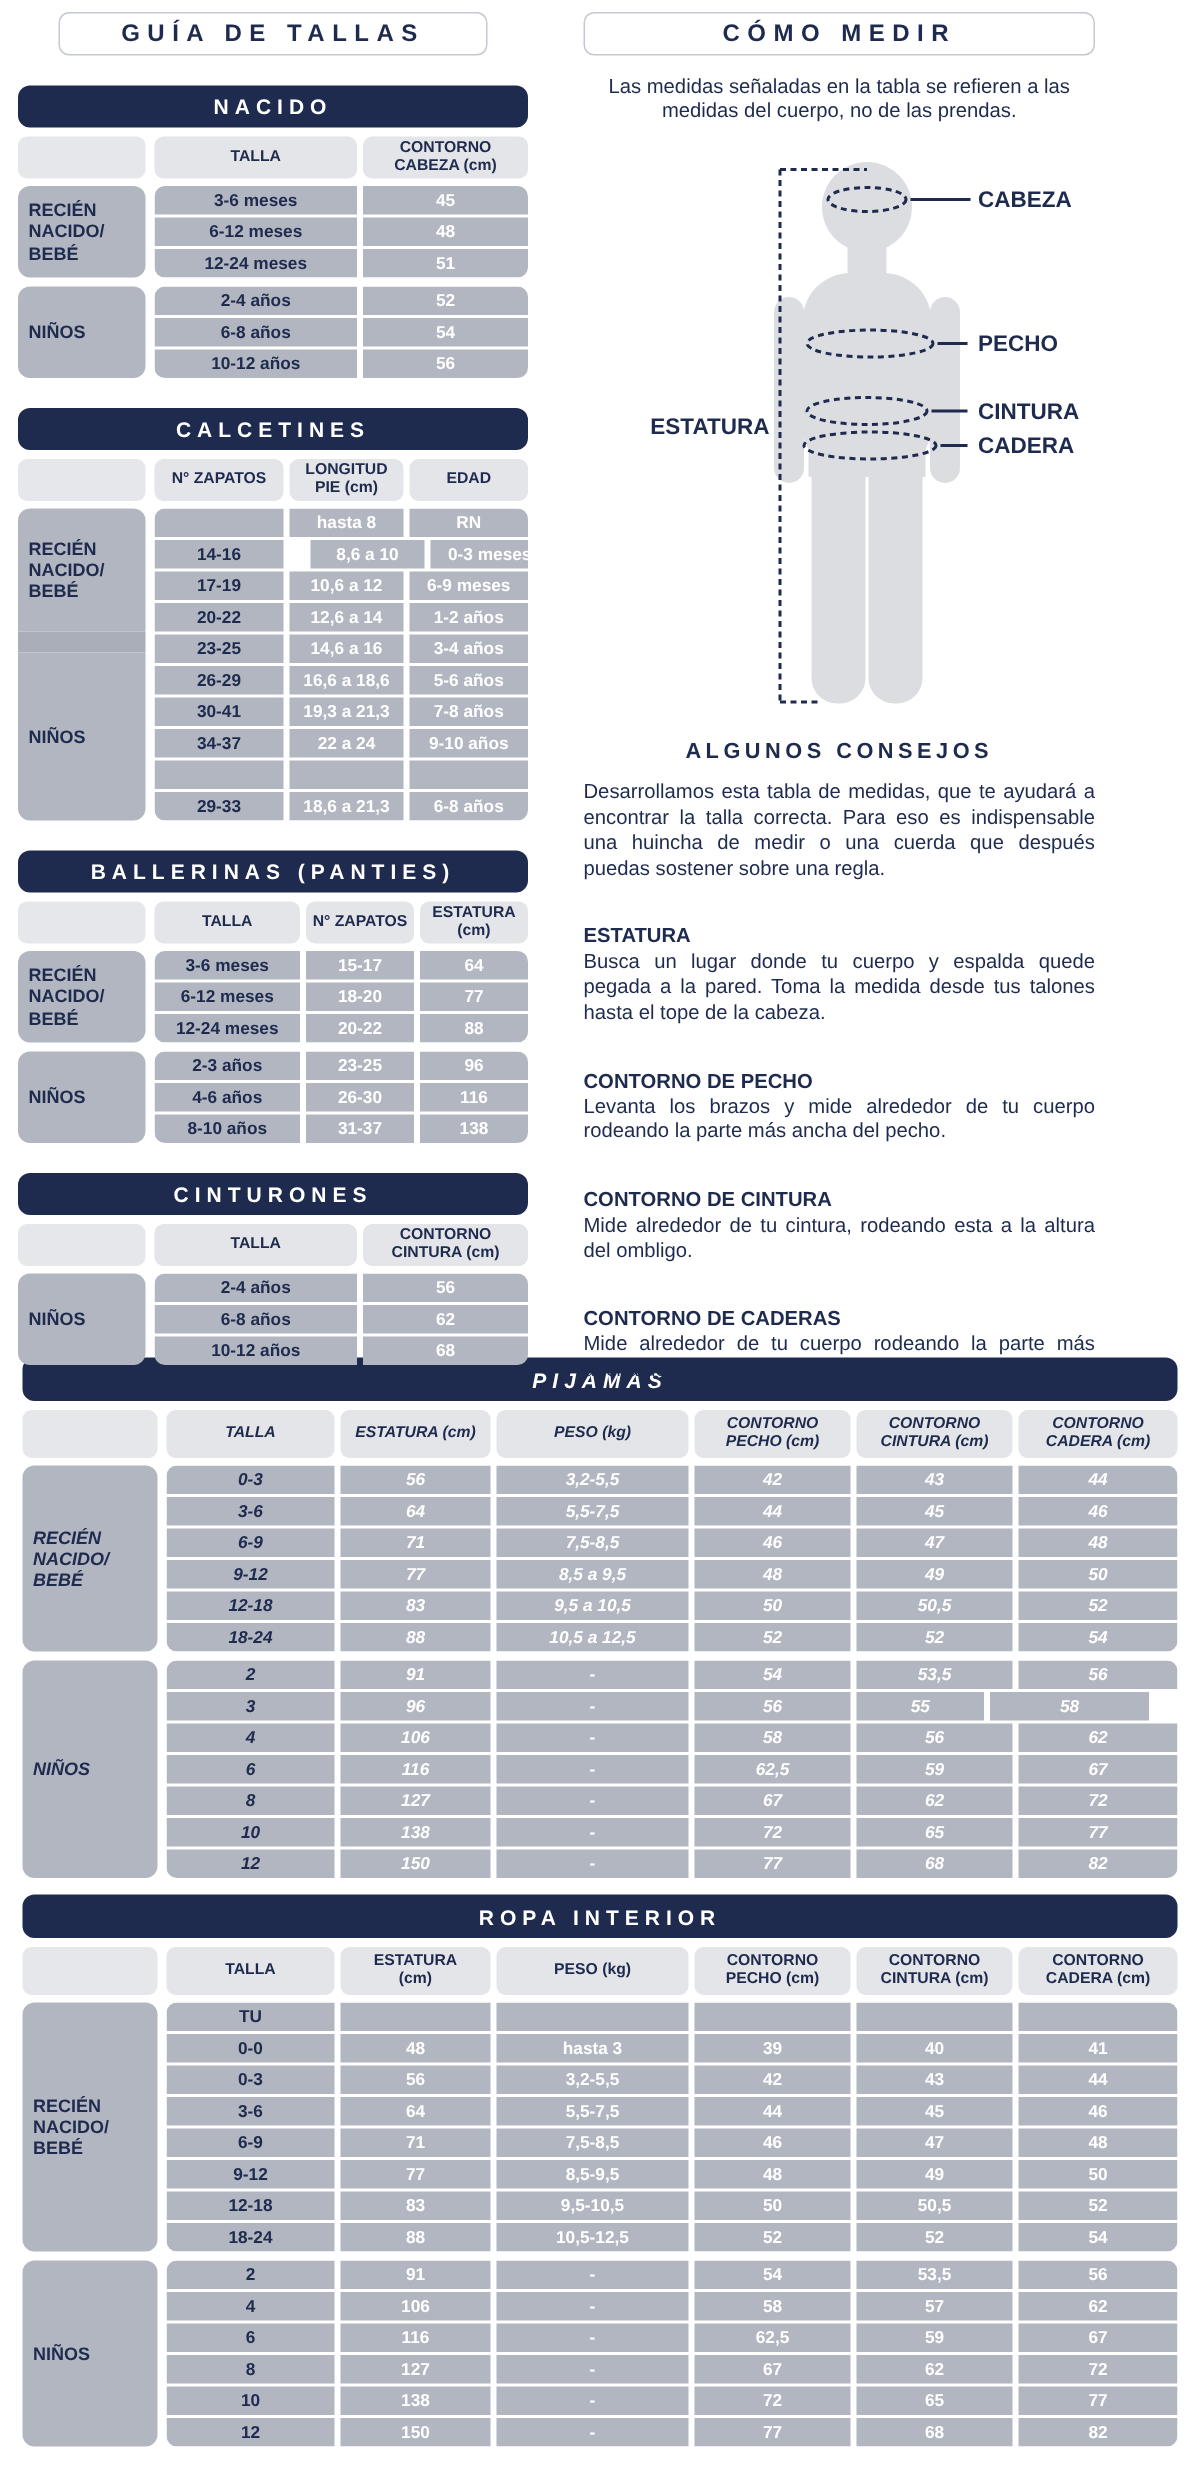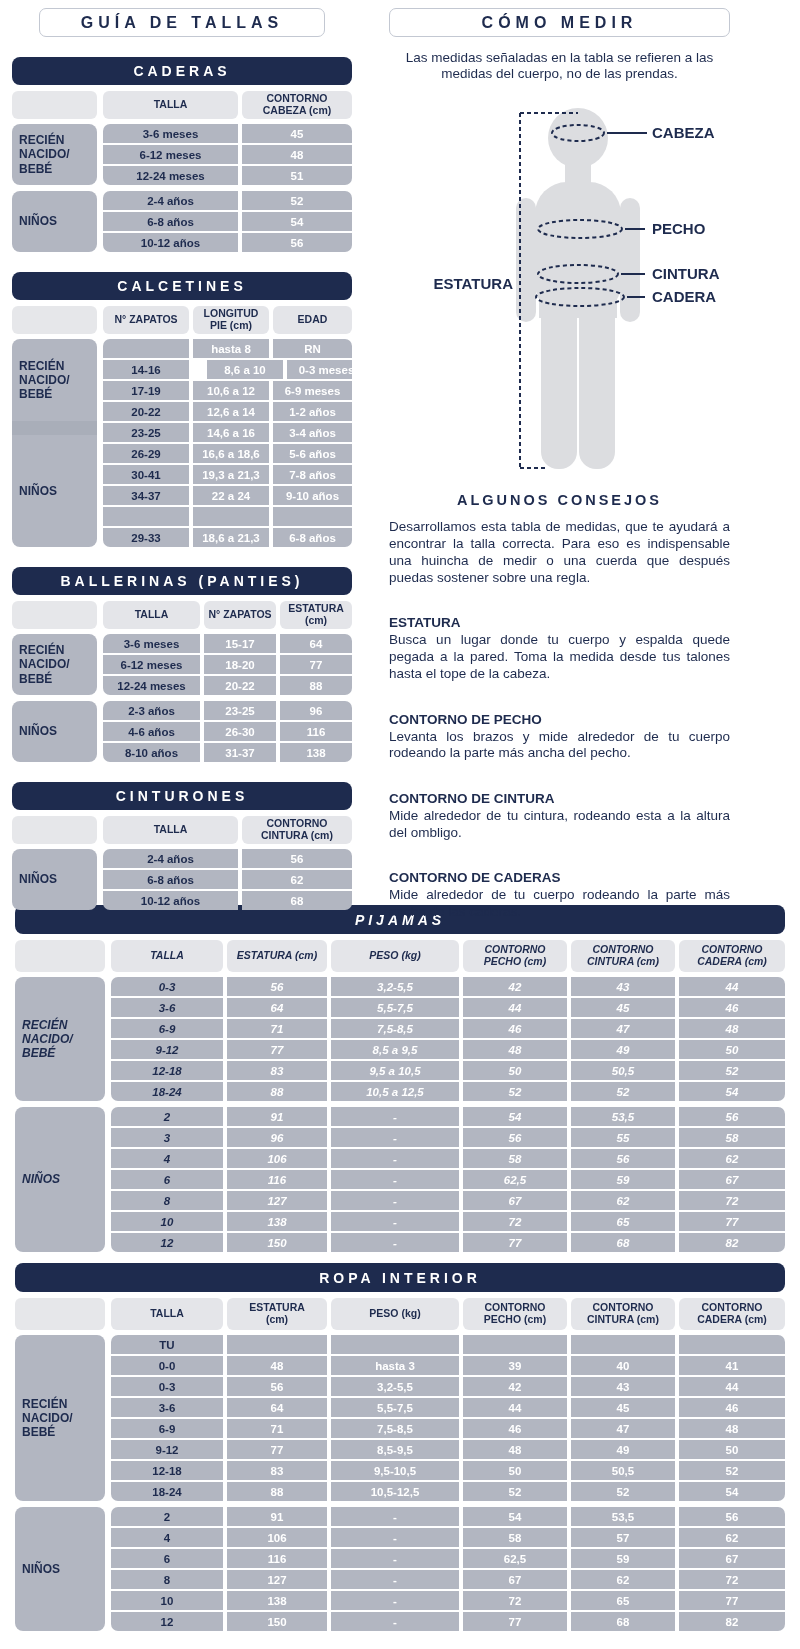--- a/index.html
+++ b/index.html
@@ -86,21 +86,21 @@
 </head>
 <body>
 
 <div class="page">
   <div class="top-section">
 
     <div class="left-col">
       <div class="title-box">GUÍA DE TALLAS</div>
       <div id="tbl-gorros">
           <div class="size-table">
-            <div class="tbl-bar">CADERAS</div>
+            <div class="tbl-bar">NACIDO</div>
             <div class="hdr-row">
               <div class="hdr-cell corner-cell" style="width: 85px; margin-right: 2px;"></div>
               <div class="hdr-cell" style="width: 135px;">TALLA</div>
               <div class="hdr-cell" style="width: 110px;">CONTORNO CABEZA (cm)</div>
             </div>
             <div class="tbl-body">
               <div class="grp">
                 <div class="grp-label" style="width: 85px;">RECIÉN
 NACIDO/
 BEBÉ</div>
@@ -446,21 +446,21 @@
                 <div class="t-cell" style="width: 128px;">-</div>
                 <div class="t-cell" style="width: 104px;">54</div>
                 <div class="t-cell" style="width: 104px;">53,5</div>
                 <div class="t-cell" style="width: 106px;">56</div>
               </div>
               <div class="t-row">
                 <div class="t-cell key" style="width: 112px;">3</div>
                 <div class="t-cell" style="width: 100px;">96</div>
                 <div class="t-cell" style="width: 128px;">-</div>
                 <div class="t-cell" style="width: 104px;">56</div>
-                <div class="t-cell" style="width: 104px;">55</div>
+                <div class="t-cell" style="width: 85px;">55</div>
                 <div class="t-cell" style="width: 106px;">58</div>
               </div>
               <div class="t-row">
                 <div class="t-cell key" style="width: 112px;">4</div>
                 <div class="t-cell" style="width: 100px;">106</div>
                 <div class="t-cell" style="width: 128px;">-</div>
                 <div class="t-cell" style="width: 104px;">58</div>
                 <div class="t-cell" style="width: 104px;">56</div>
                 <div class="t-cell" style="width: 106px;">62</div>
               </div>

